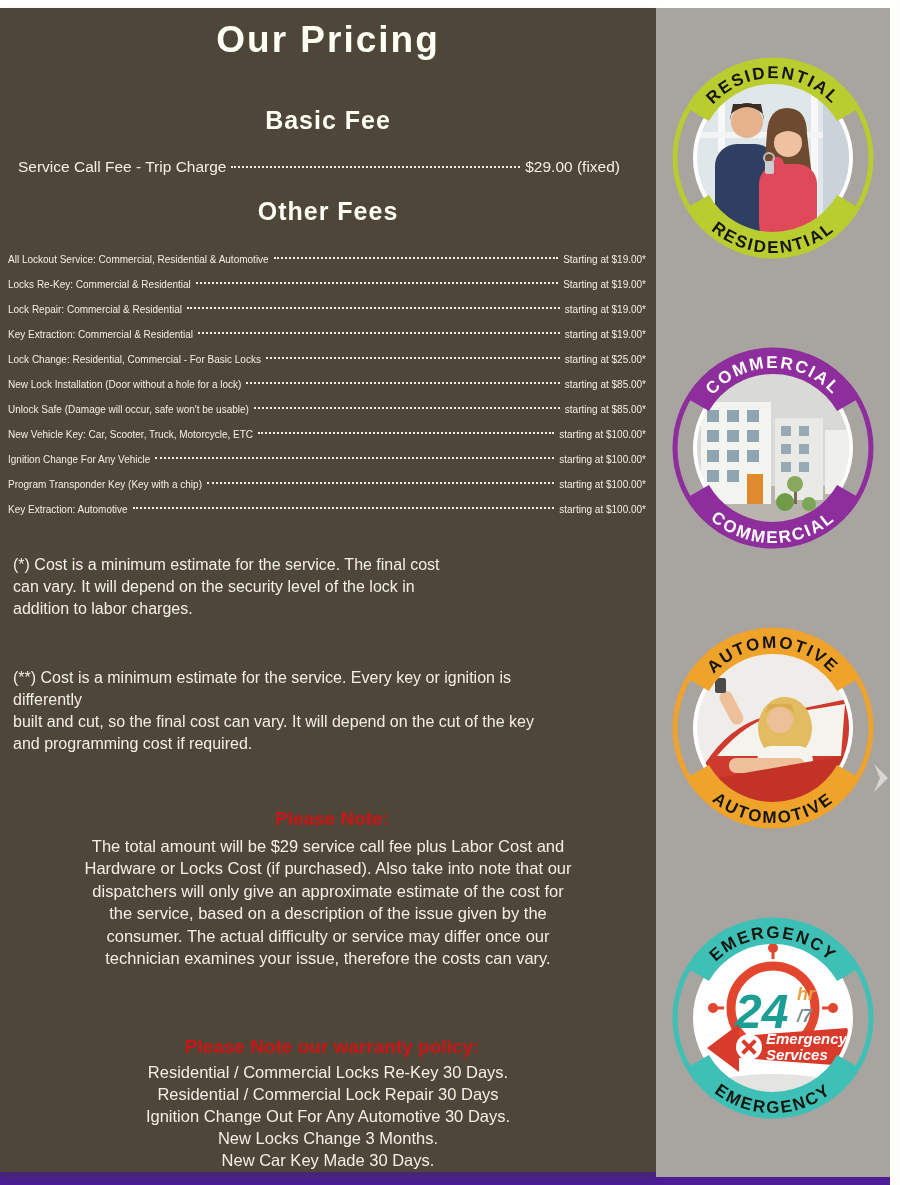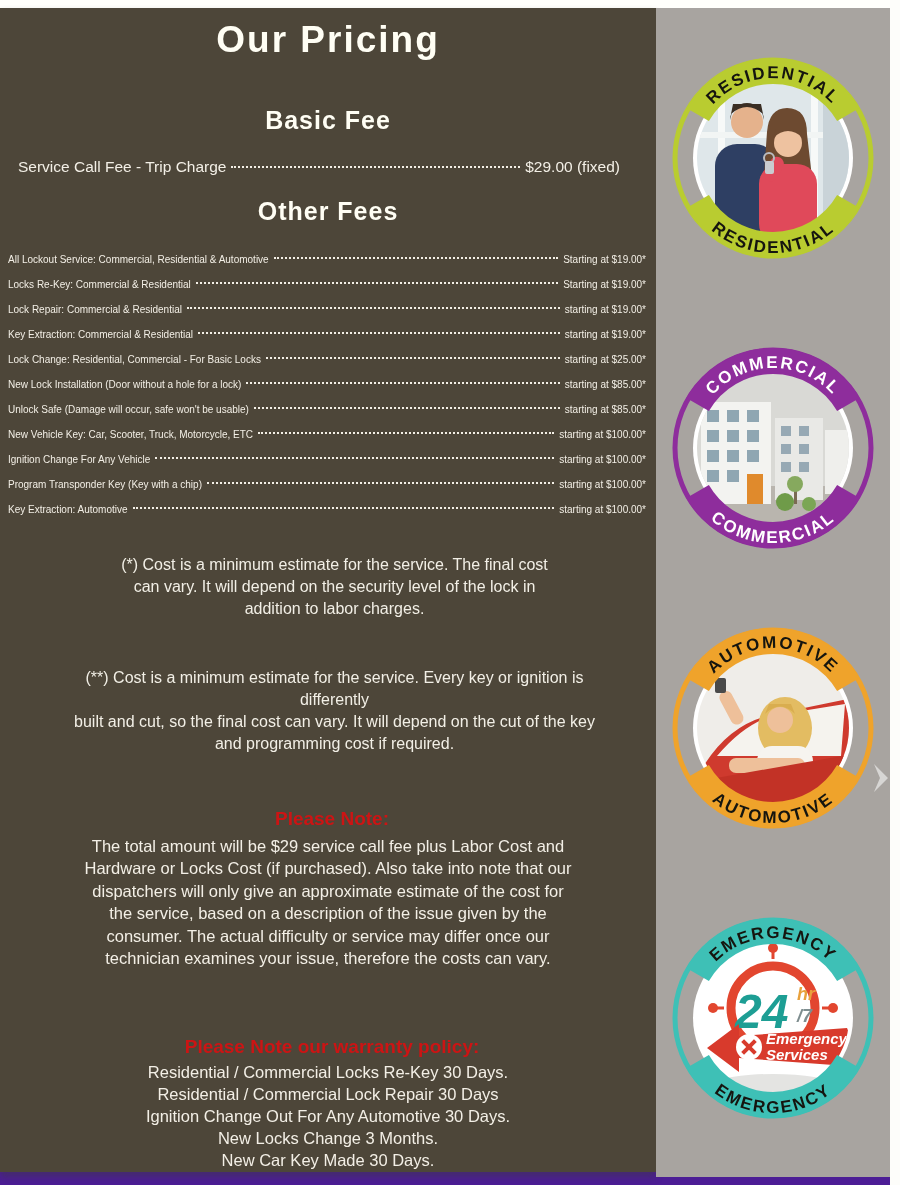--- a/index.html
+++ b/index.html
@@ -18,21 +18,21 @@
   
   .basic-row{margin:18px 36px 0 18px;}
   .fee-row{display:flex;align-items:baseline;font-size:10px;line-height:25px;height:25px;}
   .basic-row .fee-row{font-size:15.5px;}
   .fee-label{white-space:nowrap;}
   .fee-dots{flex:1;border-bottom:2px dotted var(--text,#f3efe6);margin:0 5px;
       transform:translateY(-4px);min-width:12px;}
   .fee-price{white-space:nowrap;}
   .fee-list{margin:20px 10px 0 8px;}
   
-  .note{margin-top:32px;text-align:center;font-size:16px;line-height:22px;color:#f2efe6;margin-left:13px;}
+  .note{margin-top:32px;font-size:16px;line-height:22px;color:#f2efe6;margin-left:13px;}
   .note div{white-space:nowrap;}
   .note-2{margin-top:47px;}
   .red-heading{margin:0;text-align:center;font-size:19px;line-height:24px;font-weight:bold;
       color:var(--note-red,#cc1414);padding-left:8px;}
   .rh-1{margin-top:52px;}
   .rh-2{margin-top:66px;}
   .body-lines{margin-top:4px;text-align:center;font-size:16.5px;line-height:22.4px;}
   .warranty-lines{margin-top:2px;text-align:center;font-size:16.5px;line-height:22px;}
   
   .sidebar{position:absolute;left:656px;top:8px;width:234px;height:1169px;

